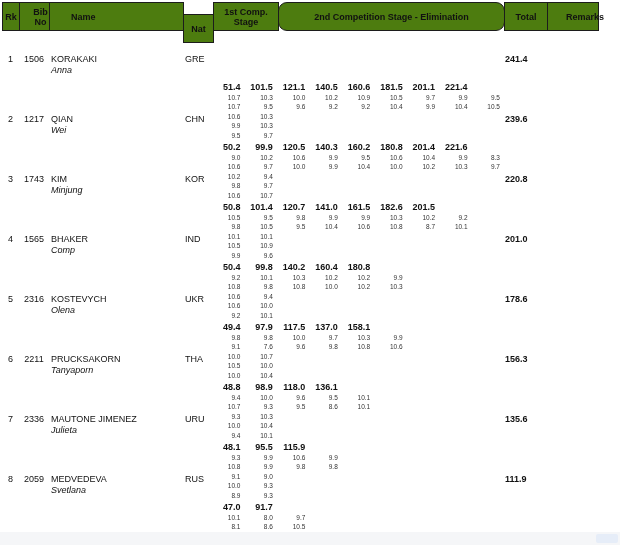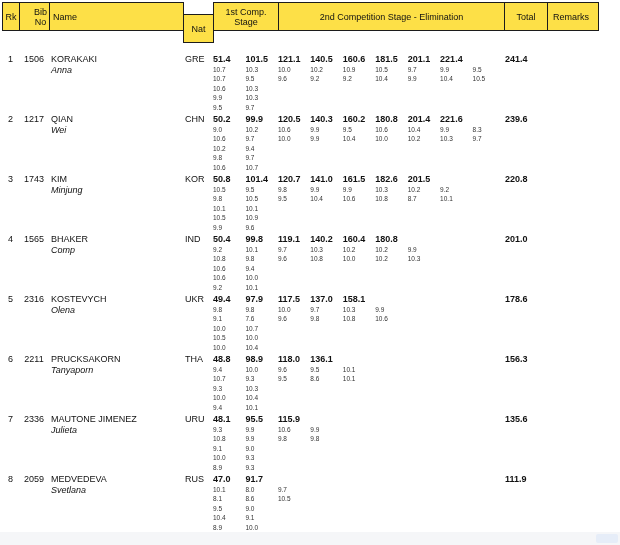--- a/index.html
+++ b/index.html
@@ -5,48 +5,48 @@
   html,body{margin:0;padding:0;}
   body{width:620px;height:545px;overflow:hidden;background:#ffffff;
        font-family:"Liberation Sans",sans-serif;color:#111;}
   .page{position:relative;width:620px;height:545px;background:#fff;}
   .results{position:absolute;left:2px;top:2px;width:616px;}
 
   
   .thead{display:flex;}
   .th{box-sizing:border-box;border:1px solid #1c1c1c;margin-left:-1px;height:29px;
       display:flex;align-items:center;justify-content:center;text-align:center;
-      font-weight:400;font-size:9px;line-height:10px;white-space:pre-line;background:#fde047;}
+      font-weight:700;font-size:9px;line-height:10px;white-space:pre-line;background:#4d7c0f;}
   .th:first-child{margin-left:0;}
   .th-rk{width:18px;}
   .th-bib{width:31px;padding-left:12px;}
-  .th-name{width:135px;justify-content:flex-start;padding-left:3px;text-align:center;}
+  .th-name{width:135px;justify-content:flex-start;padding-left:21px;text-align:center;}
   .th-nat{width:31px;margin-top:12px;}
   .th-stage1{width:66px;}
-  .th-stage2{width:227px;}
+  .th-stage2{width:227px;border-radius:9px;}
   .th-total{width:44px;}
-  .th-remarks{width:52px;justify-content:flex-start;padding-left:5px;text-align:left;}
+  .th-remarks{width:52px;justify-content:flex-start;padding-left:18px;text-align:left;}
 
   
   .tbody{padding-top:10px;}
   .row{display:grid;grid-template-columns:17px 30px 134px 30px 292px 43px 1fr;
        height:60px;font-size:9px;}
   .cell{line-height:12px;}
   .c-rk{text-align:center;}
   .c-bib{text-align:center;}
   .c-name{padding-left:2px;}
   .lname{line-height:12px;}
   .fname{line-height:10px;font-style:italic;}
   .c-nat{padding-left:2px;}
   .c-total{font-weight:700;}
   .c-remarks{padding-left:3px;}
 
   
   .values{display:grid;grid-template-columns:repeat(9,1fr);}
-  .vcol{text-align:left;padding-right:5px;}
+  .vcol{text-align:right;padding-right:5px;margin-top:28px;}
   .vbold{height:12px;line-height:12px;font-weight:700;font-size:9px;white-space:nowrap;}
   .vsub{height:9.4px;line-height:9.4px;font-size:6.5px;color:#333;white-space:nowrap;}
 
   
   .footer-strip{position:absolute;left:0;right:0;bottom:0;height:13px;background:#f5f6f8;}
   .footer-thumb{position:absolute;right:2px;bottom:2px;width:22px;height:9px;
                 background:#e6edf8;border-radius:2px;}
 </style>
 </head>
 <body>
@@ -277,25 +277,20 @@
             </div>
             <div class="vcol">
               <div class="vbold">99.8</div>
               <div class="vsub">10.1</div>
               <div class="vsub">9.8</div>
               <div class="vsub">9.4</div>
               <div class="vsub">10.0</div>
               <div class="vsub">10.1</div>
             </div>
             <div class="vcol">
-              <div class="vbold">119.1</div>
-              <div class="vsub">9.7</div>
-              <div class="vsub">9.6</div>
-            </div>
-            <div class="vcol">
               <div class="vbold">140.2</div>
               <div class="vsub">10.3</div>
               <div class="vsub">10.8</div>
             </div>
             <div class="vcol">
               <div class="vbold">160.4</div>
               <div class="vsub">10.2</div>
               <div class="vsub">10.0</div>
             </div>
             <div class="vcol">

